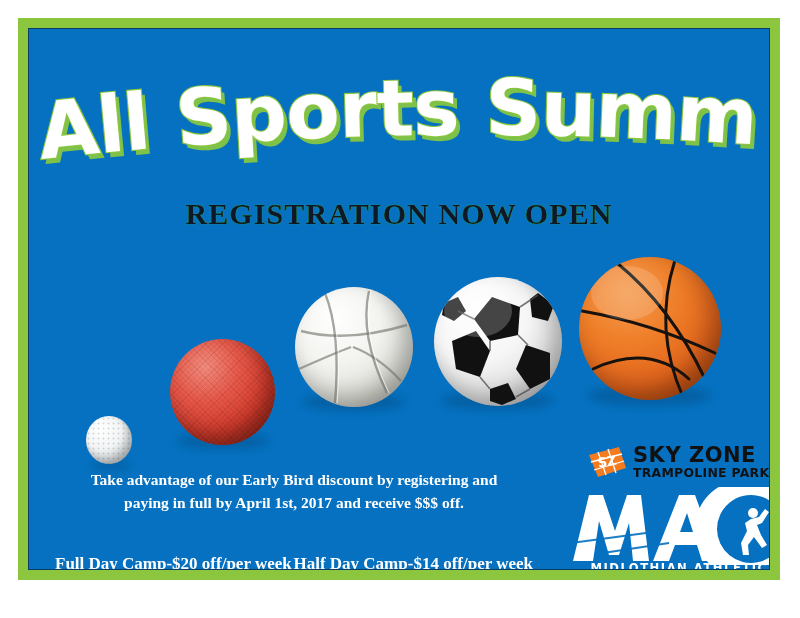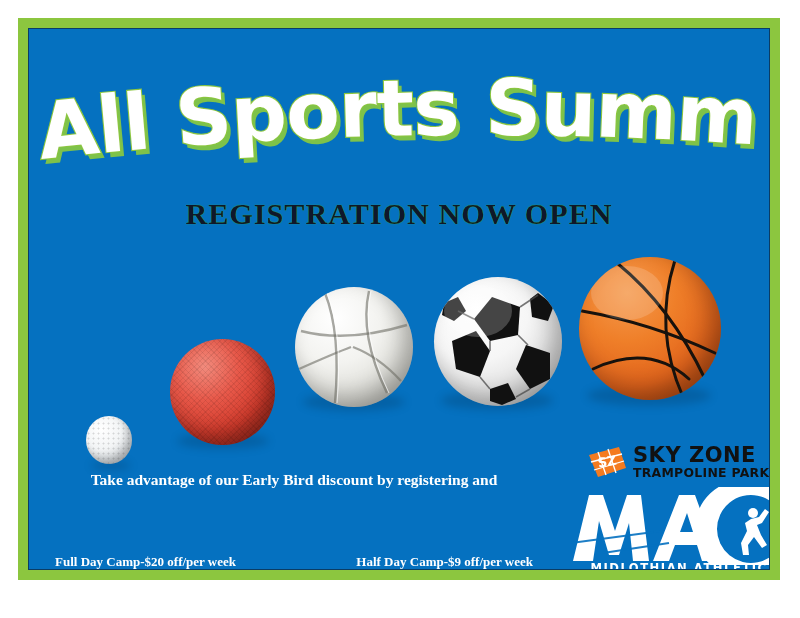--- a/index.html
+++ b/index.html
@@ -152,21 +152,21 @@
     position:absolute;
     left:20px; top:525px;
     width:490px;
     display:flex;
     justify-content:space-between;
     padding:0 6px;
     box-sizing:border-box;
     font-family:"Liberation Serif", serif;
     font-weight:bold;
     color:#ffffff;
-    font-size:13px;
+    font-size:17px;
   }
 
   
   .skyzone{
     position:absolute;
     left:556px; top:412px;
     width:200px; height:42px;
     display:flex; align-items:center; gap:6px;
   }
   .sz-mark{ width:42px; height:32px; flex:0 0 auto; }
@@ -290,25 +290,26 @@
               <path d="M 14,112 Q 70,86 110,122"></path>
             </g>
             <ellipse cx="48" cy="36" rx="36" ry="27" fill="rgba(255,255,255,0.16)"></ellipse>
           </svg>
         </div>
 
       </div>
 
       <div class="promo">
         <span class="line">Take advantage of our Early Bird discount by registering and</span>
+        <span class="line">paying in full by April 1st, 2017 and receive $$$ off.</span>
       </div>
 
       <div class="camp-prices">
         <span>Full Day Camp-$20 off/per week</span>
-        <span>Half Day Camp-$9 off/per week</span>
+        <span>Half Day Camp-$14 off/per week</span>
       </div>
 
       <div class="skyzone">
         <svg class="sz-mark" viewBox="0 0 42 32">
           <polygon points="4,9 34,1 41,22 13,31" fill="#F47B20"></polygon>
           <g stroke="#ffffff" stroke-width="1.3" fill="none">
             <path d="M 13,6 L 21,29"></path>
             <path d="M 23,3 L 31,27"></path>
             <path d="M 6,16 L 37,8"></path>
             <path d="M 9,24 L 39,15"></path>

